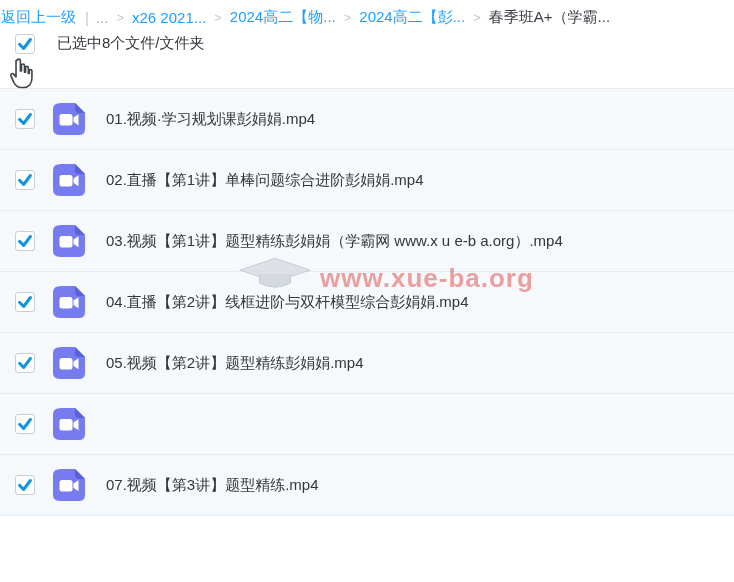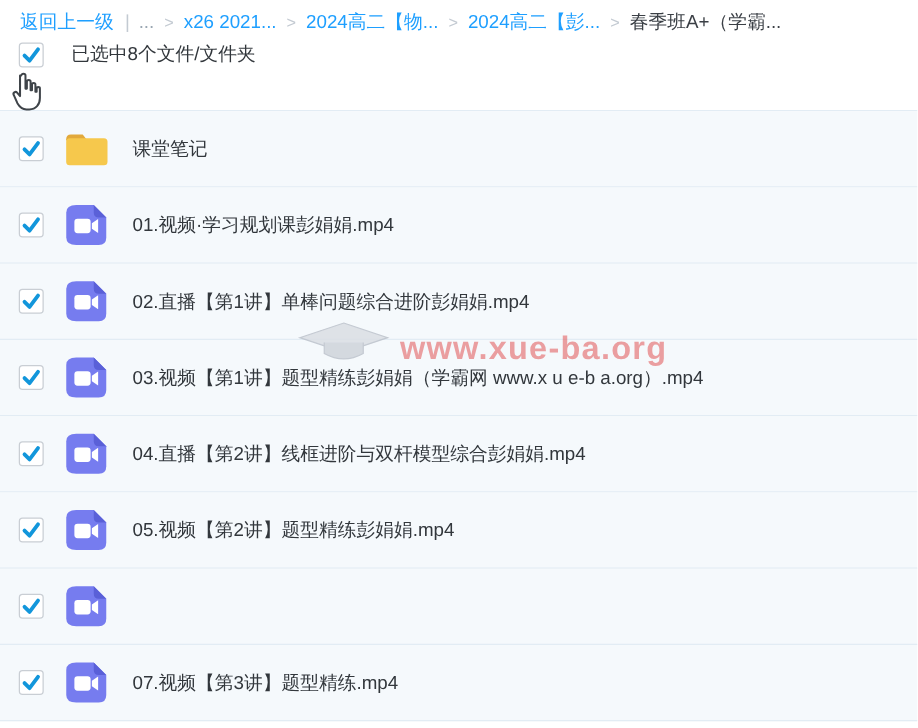--- a/index.html
+++ b/index.html
@@ -5,21 +5,21 @@
   html,body{margin:0;padding:0;}
   body{
     width:734px;height:582px;position:relative;overflow:hidden;
     background:#ffffff;
     font-family:"Liberation Sans","DejaVu Sans",sans-serif;
     -webkit-font-smoothing:antialiased;
   }
   
   .breadcrumb{
     height:34px;display:flex;align-items:center;
-    padding-left:16px;font-size:15px;white-space:nowrap;
+    padding-left:1px;font-size:15px;white-space:nowrap;
   }
   .breadcrumb a{color:#1E9FFF;text-decoration:none;cursor:pointer;}
   .breadcrumb .pipe{color:#c3cad2;margin:0 7px 0 9px;}
   .breadcrumb .ellipsis{color:#9aa6b2;}
   .breadcrumb .sep{color:#c3cad2;margin:0 8px;font-size:13px;}
   .breadcrumb .current{color:#3a3f45;}
   
   .selbar{
     height:54px;display:flex;align-items:flex-start;padding-left:15px;
   }
@@ -76,34 +76,20 @@
   <span class="cb">
     <svg width="18" height="18" viewBox="0 0 20 20">
       <polyline points="4,10.5 8.5,15 16,5" fill="none" stroke="#1296DB" stroke-width="3.4" stroke-linecap="round" stroke-linejoin="round"></polyline>
     </svg>
   </span>
   <span class="sel-label">已选中8个文件/文件夹</span>
 </div>
 
 <div class="list">
 
-  <div class="row">
-    <span class="cb">
-      <svg width="18" height="18" viewBox="0 0 20 20">
-          <polyline points="4,10.5 8.5,15 16,5" fill="none" stroke="#1296DB" stroke-width="3.4" stroke-linecap="round" stroke-linejoin="round"></polyline>
-        </svg>
-    </span>
-    <span class="ficon">
-      <svg width="42" height="34" viewBox="0 0 44 36">
-        <path d="M5 10 q0 -4 4 -4 h10 l4 5 h-18 z" fill="#E2A93B"></path>
-        <rect x="5" y="9" width="35" height="23" rx="3" fill="#F6C84C"></rect>
-      </svg>
-    </span>
-    <span class="fname">课堂笔记</span>
-  </div>
 
   <div class="row">
     <span class="cb">
       <svg width="18" height="18" viewBox="0 0 20 20">
           <polyline points="4,10.5 8.5,15 16,5" fill="none" stroke="#1296DB" stroke-width="3.4" stroke-linecap="round" stroke-linejoin="round"></polyline>
         </svg>
     </span>
     <span class="ficon">
       <svg width="36" height="36" viewBox="0 0 36 36">
         <path d="M10 2 H24 L34 12 V28 Q34 34 28 34 H10 Q2 34 2 28 V8 Q2 2 10 2 Z" fill="#767CEF"></path>

